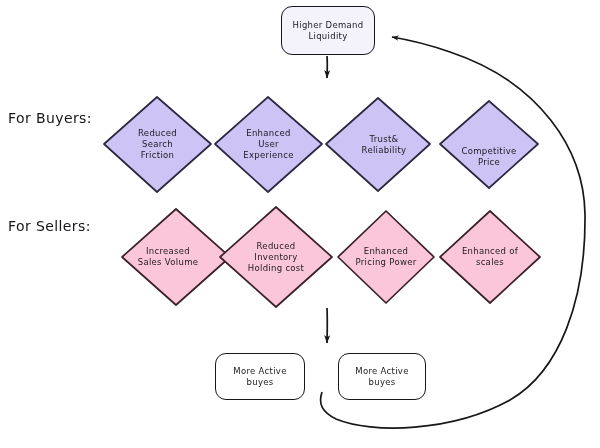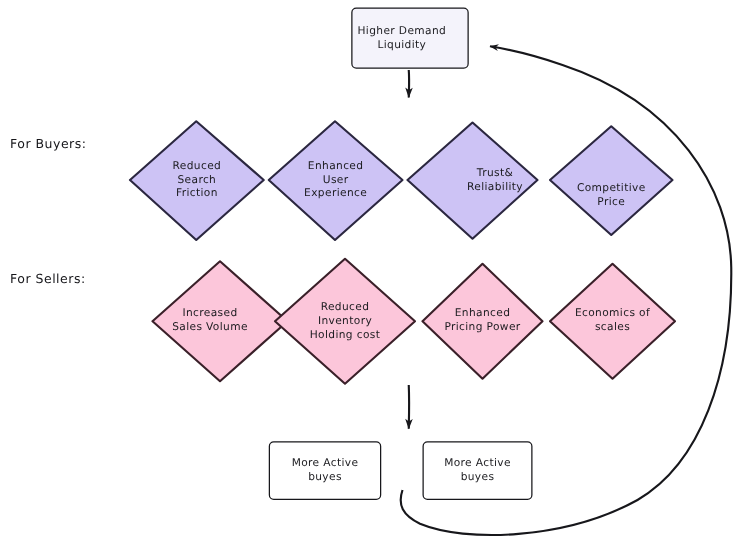--- a/index.html
+++ b/index.html
@@ -26,33 +26,34 @@
     letter-spacing: 0.3px;
     color: #1b1b1f;
     line-height: 11px;
     text-align: center;
     white-space: pre-line;
   }
   
   .row-label {
     position: absolute;
     font-family: "DejaVu Sans", sans-serif;
-    font-size: 10px;
+    font-size: 14px;
     color: #16161a;
     letter-spacing: 0.4px;
     white-space: nowrap;
   }
   
   .rbox {
     position: absolute;
     box-sizing: border-box;
     border: 1.6px solid #17171b;
-    border-radius: 4px;
+    border-radius: 11px;
     display: flex;
     align-items: center;
+    justify-content: center;
     padding: 2px 4px;
   }
   .diamond-label {
     position: absolute;
     left: 12%;
     top: 0;
     width: 76%;
     height: 100%;
     display: flex;
     align-items: center;
@@ -123,21 +124,21 @@
 <div class="diamond-label" style="left:104px; top:97px; width:107px; height:95px;">
   <span class="hand">Reduced
 Search
 Friction</span>
 </div>
 <div class="diamond-label" style="left:215px; top:97px; width:107px; height:95px;">
   <span class="hand">Enhanced
 User
 Experience</span>
 </div>
-<div class="diamond-label" style="left:344px; top:98px; width:104px; height:93px;">
+<div class="diamond-label" style="left:332px; top:98px; width:104px; height:93px;">
   <span class="hand">Trust&amp;
 Reliability</span>
 </div>
 <div class="diamond-label" style="left:440px; top:113px; width:98px; height:87px;">
   <span class="hand">Competitive
 Price</span>
 </div>
 
 <div class="diamond-label" style="left:114px; top:209px; width:108px; height:96px;">
   <span class="hand">Increased
@@ -146,21 +147,21 @@
 <div class="diamond-label" style="left:220px; top:207px; width:112px; height:100px;">
   <span class="hand">Reduced
 Inventory
 Holding cost</span>
 </div>
 <div class="diamond-label" style="left:338px; top:211px; width:96px; height:92px;">
   <span class="hand">Enhanced
 Pricing Power</span>
 </div>
 <div class="diamond-label" style="left:440px; top:211px; width:100px; height:92px;">
-  <span class="hand">Economics of
+  <span class="hand">Enhanced of
 scales</span>
 </div>
 
 <div class="rbox" style="left:215px; top:353px; width:90px; height:47px; background:#ffffff;">
   <span class="hand">More Active buyes</span>
 </div>
 <div class="rbox" style="left:338px; top:353px; width:88px; height:47px; background:#ffffff;">
   <span class="hand">More Active buyes</span>
 </div>
 

